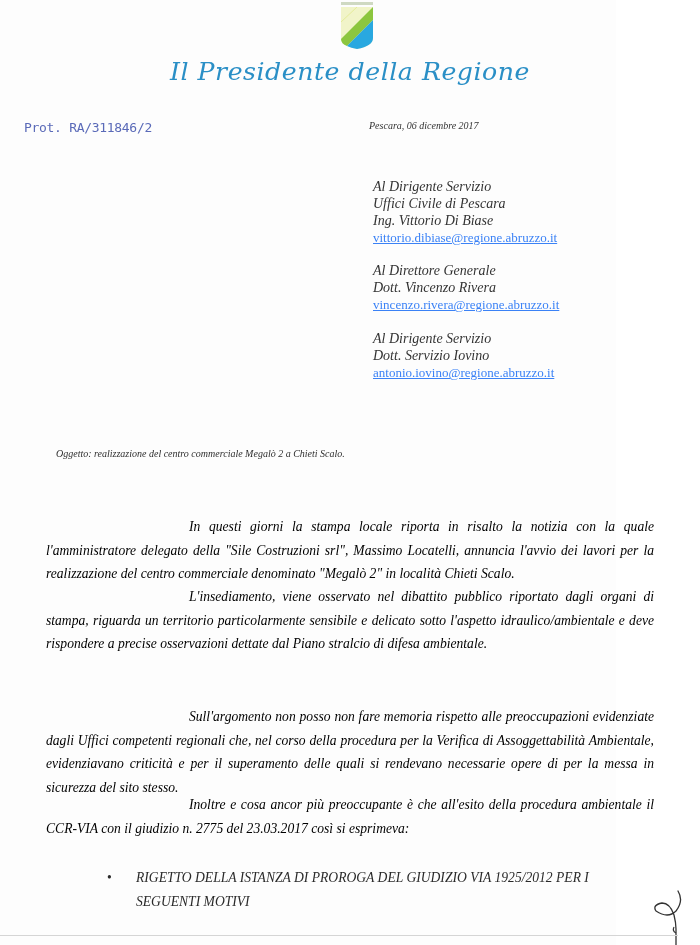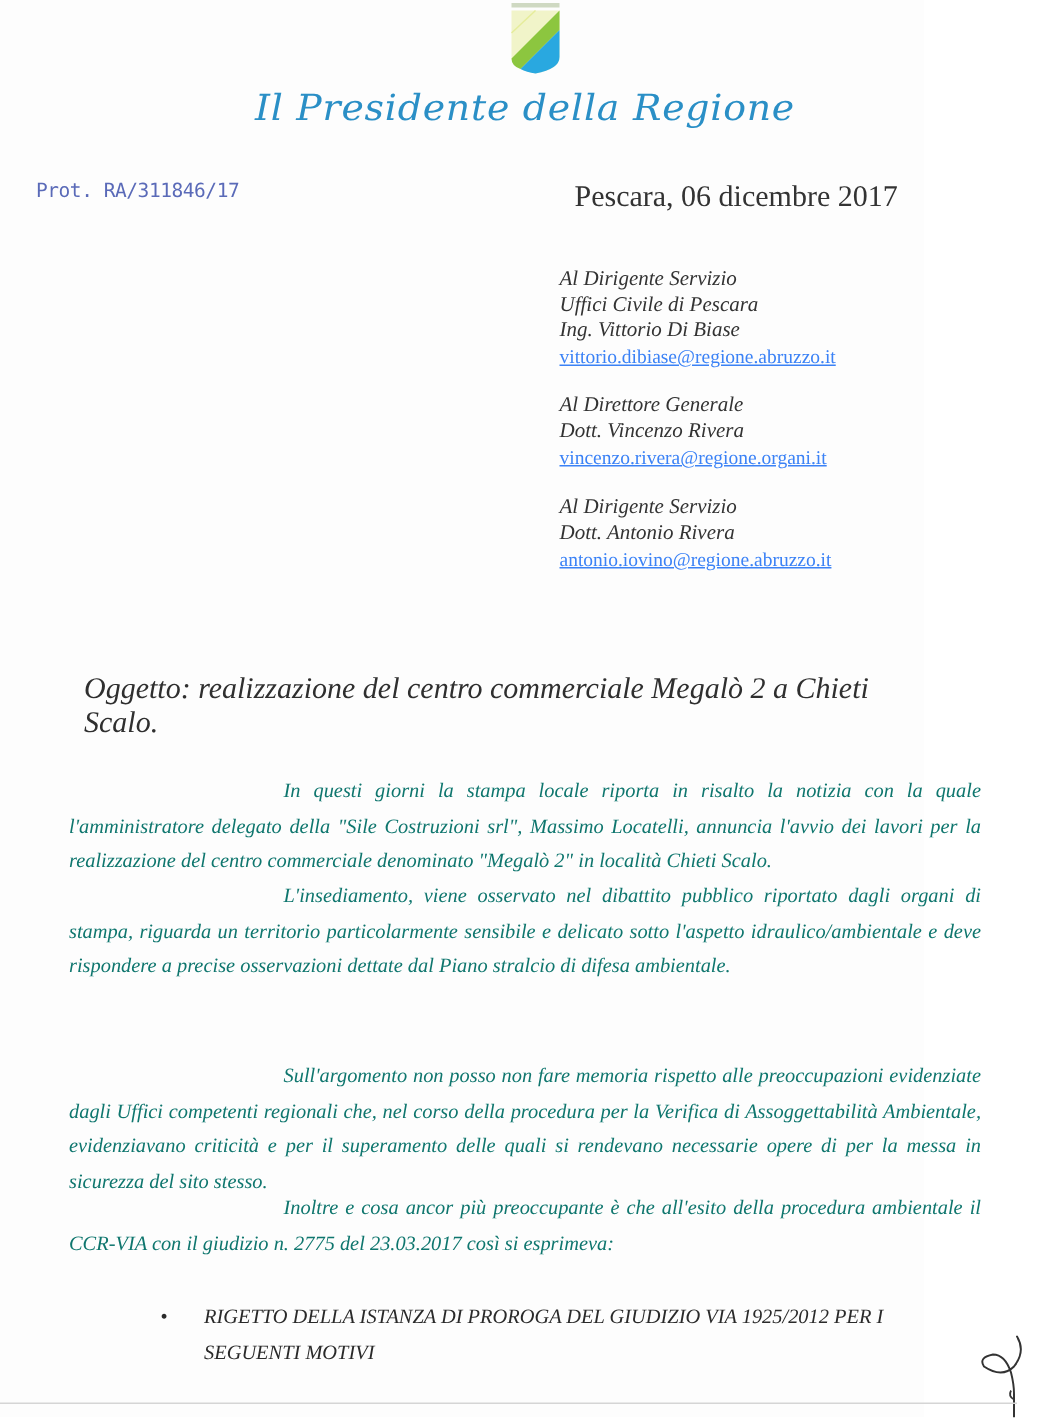--- a/index.html
+++ b/index.html
@@ -46,23 +46,24 @@
       position: absolute;
       left: 24px;
       top: 120px;
       font-family: "DejaVu Sans Mono", "Liberation Mono", monospace;
       font-size: 13px;
       color: #5a6ab8;
       letter-spacing: -0.3px;
     }
     .date-line {
       position: absolute;
-      left: 383px;
+      left: 369px;
       top: 120px;
-      font-size: 20px;
+      font-style: italic;
+      font-size: 10px;
       color: #333;
     }
     .recipient-block {
       position: absolute;
       left: 373px;
       font-style: italic;
       font-size: 14px;
       line-height: 17px;
       color: #333;
     }
@@ -73,31 +74,31 @@
       font-size: 13px;
     }
     .rb1 { top: 178px; }
     .rb2 { top: 262px; }
     .rb3 { top: 330px; }
     .subject {
       position: absolute;
       left: 56px;
       top: 448px;
       font-style: italic;
-      font-size: 20px;
+      font-size: 10px;
       color: #2f2f2f;
     }
     .body-text {
       position: absolute;
       left: 46px;
       width: 608px;
       font-style: italic;
       font-size: 13.6px;
       line-height: 23.5px;
-      color: #0f766e;
+      color: #000000;
       text-align: justify;
       font-family: "Liberation Serif", serif;
     }
     .body-text p {
       margin: 0;
       text-indent: 143px;
     }
     .p1 { top: 515px; }
     .p2 { top: 585px; }
     .p3 { top: 705px; }
@@ -149,40 +150,40 @@
   <svg class="logo" viewBox="0 0 40 48">
     <rect x="4" y="0" width="32" height="3" fill="#cfd9c2"></rect>
     <path d="M4 5 H36 V36 Q36 44 20 47 Q4 44 4 36 Z" fill="#f1f4c9"></path>
     <path d="M4 37 L36 5 L36 18 L10 44 Q4 42 4 37 Z" fill="#8cc63f"></path>
     <path d="M36 18 L36 36 Q36 44 20 47 Q14 46 10 44 Z" fill="#29a8e0"></path>
     <line x1="4" y1="20" x2="20" y2="5" stroke="#e5ec9a" stroke-width="1"></line>
   </svg>
 
   <div class="letterhead">Il Presidente della Regione</div>
 
-  <div class="protocol">Prot. RA/311846/17</div>
+  <div class="protocol">Prot. RA/311846/2</div>
 
   <div class="date-line">Pescara, 06 dicembre 2017</div>
 
   <div class="recipient-block rb1">
     <div>Al Dirigente Servizio</div>
     <div>Uffici Civile di Pescara</div>
     <div>Ing. Vittorio Di Biase</div>
     <a class="email">vittorio.dibiase@regione.abruzzo.it</a>
   </div>
 
   <div class="recipient-block rb2">
     <div>Al Direttore Generale</div>
     <div>Dott. Vincenzo Rivera</div>
-    <a class="email">vincenzo.rivera@regione.organi.it</a>
+    <a class="email">vincenzo.rivera@regione.abruzzo.it</a>
   </div>
 
   <div class="recipient-block rb3">
     <div>Al Dirigente Servizio</div>
-    <div>Dott. Antonio Rivera</div>
+    <div>Dott. Servizio Iovino</div>
     <a class="email">antonio.iovino@regione.abruzzo.it</a>
   </div>
 
   <div class="subject">Oggetto: realizzazione del centro commerciale Megalò 2 a Chieti Scalo.</div>
 
   <div class="body-text p1">
     <p>In questi giorni la stampa locale riporta in risalto la notizia con la quale l'amministratore delegato della "Sile Costruzioni srl", Massimo Locatelli, annuncia l'avvio dei lavori per la realizzazione del centro commerciale denominato "Megalò 2" in località Chieti Scalo.</p>
   </div>
   <div class="body-text p2">
     <p>L'insediamento, viene osservato nel dibattito pubblico riportato dagli organi di stampa, riguarda un territorio particolarmente sensibile e delicato sotto l'aspetto idraulico/ambientale e deve rispondere a precise osservazioni dettate dal Piano stralcio di difesa ambientale.</p>

